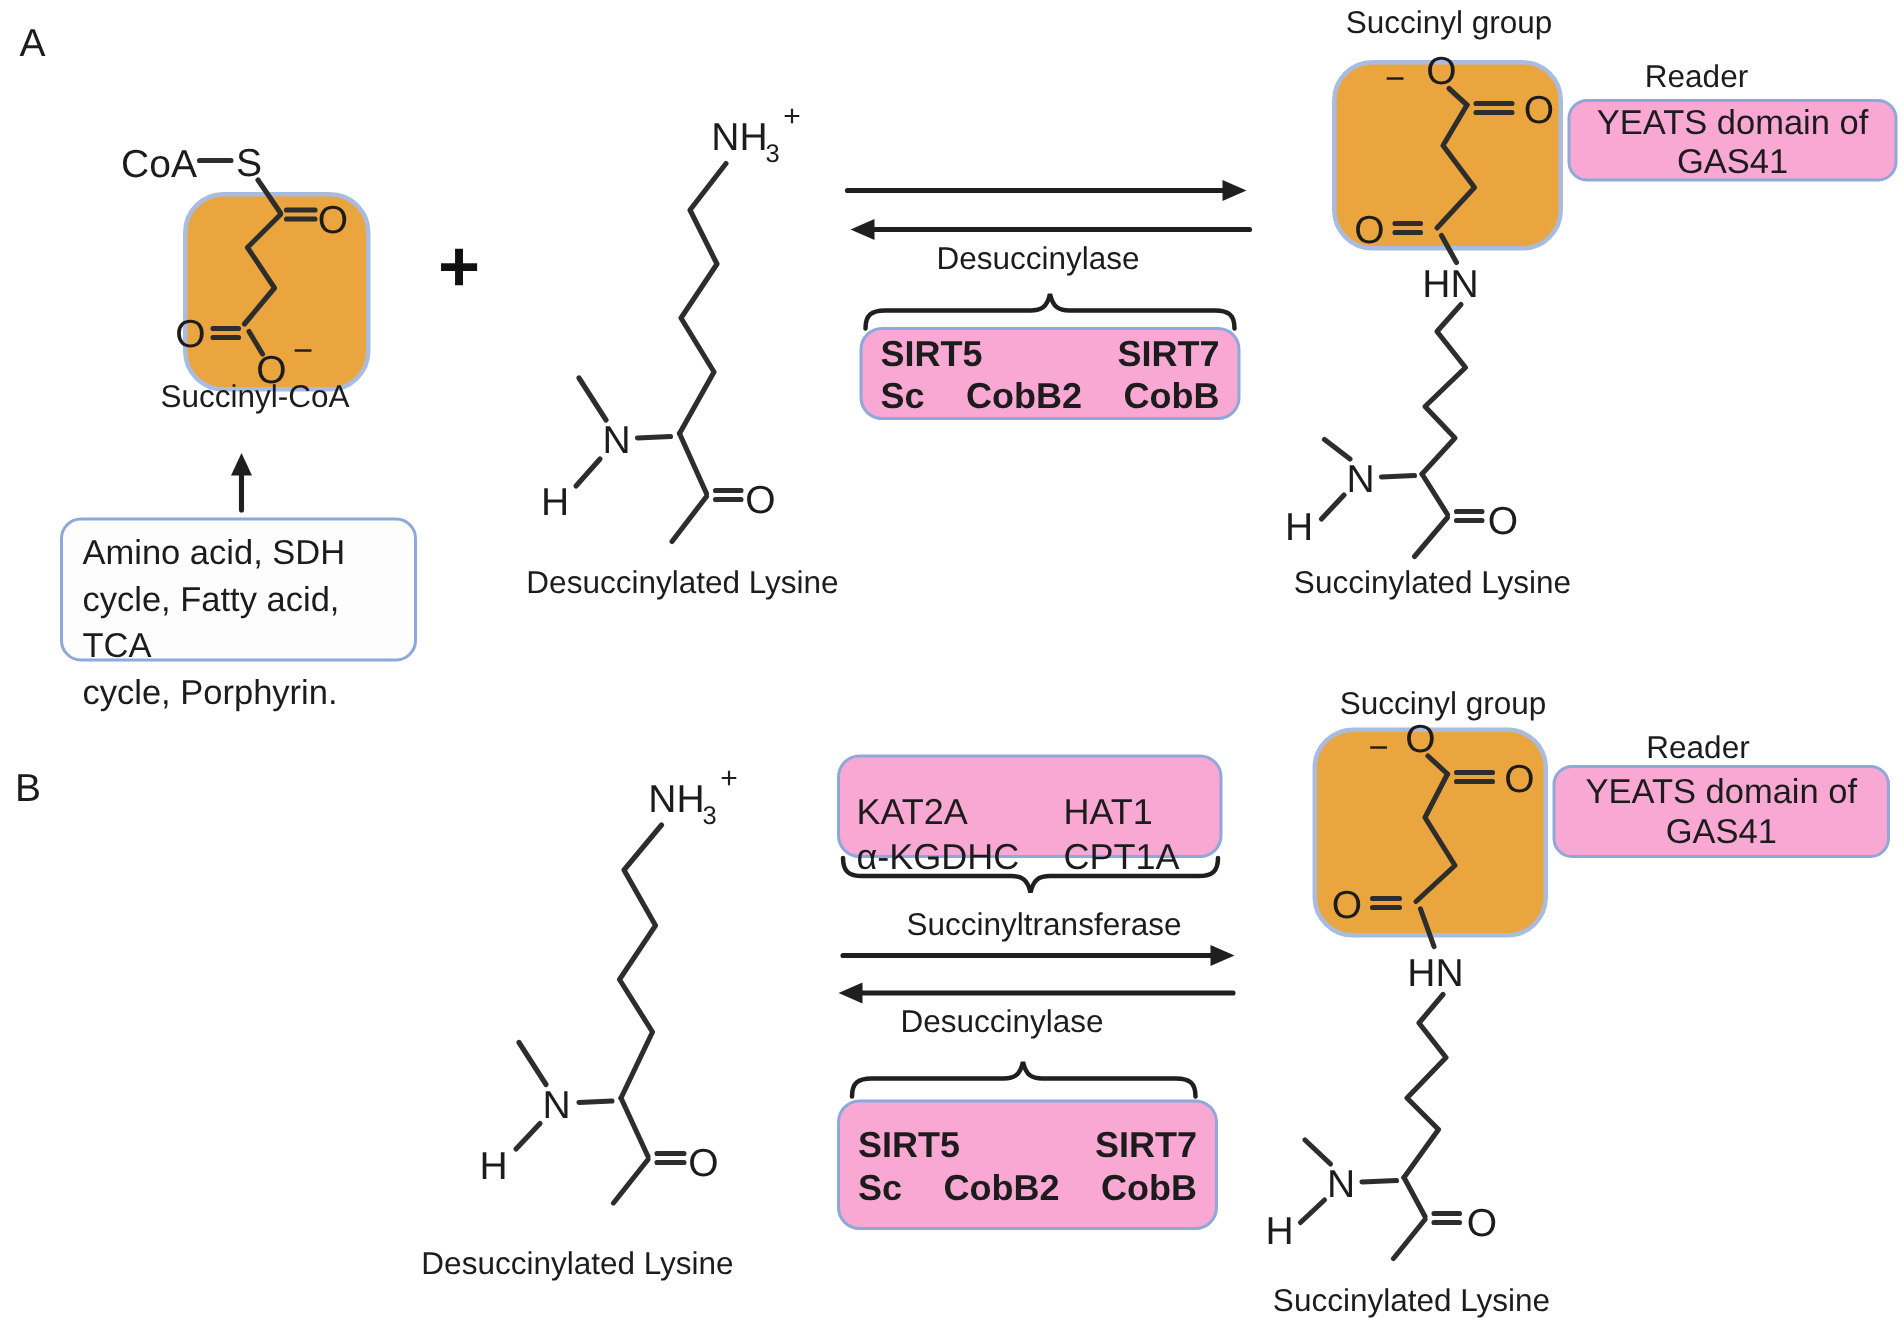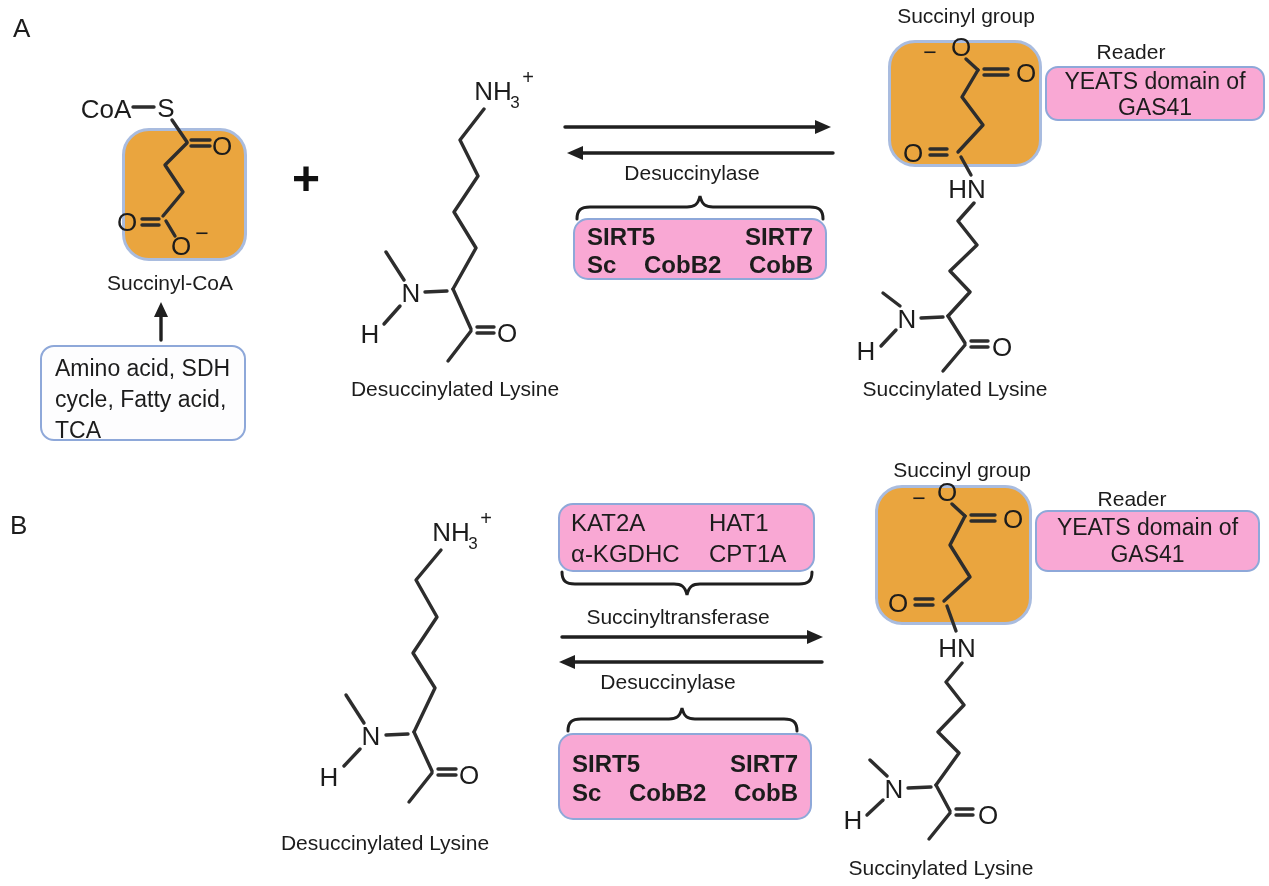--- a/index.html
+++ b/index.html
@@ -26,43 +26,44 @@
 </style>
 </head>
 <body>
 
 <div id="canvas">
 
   <div class="box-orange" style="left:122px;top:128px;width:125px;height:133px;"></div>
   <div class="box-orange" style="left:888px;top:40px;width:154px;height:127px;"></div>
   <div class="box-orange" style="left:875px;top:485px;width:157px;height:140px;"></div>
 
-  <div class="box-white" style="left:40px;top:345px;width:206px;height:96px;border-radius:14px;padding:6px 0 0 13px;font-size:23px;font-weight:500;line-height:31px;">
+  <div class="box-white" style="left:40px;top:345px;width:238px;height:96px;border-radius:14px;padding:6px 0 0 13px;font-size:23px;font-weight:500;line-height:31px;">
     <div>Amino acid, SDH</div>
     <div>cycle, Fatty acid, TCA</div>
+    <div>cycle, Porphyrin.</div>
   </div>
 
   <div class="box-blue" style="left:573px;top:218px;width:254px;height:62px;border-radius:15px;padding:3px 12px 0;">
     <div class="enzyme-row" style="line-height:28px;">
       <span>SIRT5</span>
       <span>SIRT7</span>
     </div>
     <div class="enzyme-row" style="line-height:27px;">
       <span>Sc</span>
       <span>CobB2</span>
       <span>CobB</span>
     </div>
   </div>
 
   <div class="box-blue" style="left:1045px;top:66px;width:220px;height:55px;border-radius:13px;display:flex;flex-direction:column;justify-content:center;align-items:center;font-size:23px;font-weight:500;line-height:26px;">
     <div>YEATS domain of</div>
     <div>GAS41</div>
   </div>
 
-  <div class="box-blue" style="left:558px;top:503px;width:257px;height:69px;border-radius:15px;padding:3px 0 0 11px;display:grid;grid-template-columns:138px auto;font-size:24px;font-weight:500;line-height:30px;">
+  <div class="box-blue" style="left:558px;top:503px;width:257px;height:69px;border-radius:15px;padding:22px 0 0 11px;display:grid;grid-template-columns:138px auto;font-size:24px;font-weight:500;line-height:30px;">
     <span>KAT2A</span>
     <span>HAT1</span>
     <span>α-KGDHC</span>
     <span>CPT1A</span>
   </div>
 
   <div class="box-blue" style="left:558px;top:733px;width:254px;height:87px;border-radius:15px;padding:14px 12px 0;">
     <div class="enzyme-row" style="line-height:29px;">
       <span>SIRT5</span>
       <span>SIRT7</span>
@@ -190,28 +191,28 @@
       <path class="bond" d="M936,785 L950,811"></path>
       <path class="bond" d="M956,809 L973,809 M956,815 L973,815"></path>
       <text class="atom" x="988" y="824">O</text>
       <path class="bond" d="M950,813 L929,839"></path>
     </g>
   </svg>
 
   <div class="panel-letter" style="left:13px;top:13px;">A</div>
   <div class="panel-letter" style="left:10px;top:510px;">B</div>
 
-  <div class="caption" style="left:70px;top:271px;width:200px;text-align:center;">Succinyl-CoA</div>
+  <div class="caption" style="left:70px;top:253px;width:200px;text-align:center;">Succinyl-CoA</div>
   <div class="plus-sign" style="left:292px;top:155px;">+</div>
   <div class="caption" style="left:330px;top:377px;width:250px;">Desuccinylated Lysine</div>
   <div class="caption" style="left:592px;top:161px;width:200px;">Desuccinylase</div>
   <div class="caption" style="left:866px;top:4px;width:200px;">Succinyl group</div>
   <div class="caption" style="left:1031px;top:40px;width:200px;">Reader</div>
   <div class="caption" style="left:835px;top:377px;width:240px;">Succinylated Lysine</div>
 
-  <div class="caption" style="left:558px;top:605px;width:240px;">Succinyltransferase</div>
+  <div class="caption" style="left:576px;top:605px;width:240px;">Succinyltransferase</div>
   <div class="caption" style="left:568px;top:670px;width:200px;">Desuccinylase</div>
   <div class="caption" style="left:862px;top:458px;width:200px;">Succinyl group</div>
   <div class="caption" style="left:1032px;top:487px;width:200px;">Reader</div>
   <div class="caption" style="left:265px;top:831px;width:240px;">Desuccinylated Lysine</div>
   <div class="caption" style="left:821px;top:856px;width:240px;">Succinylated Lysine</div>
 
 </div>
 
 </body></html>

